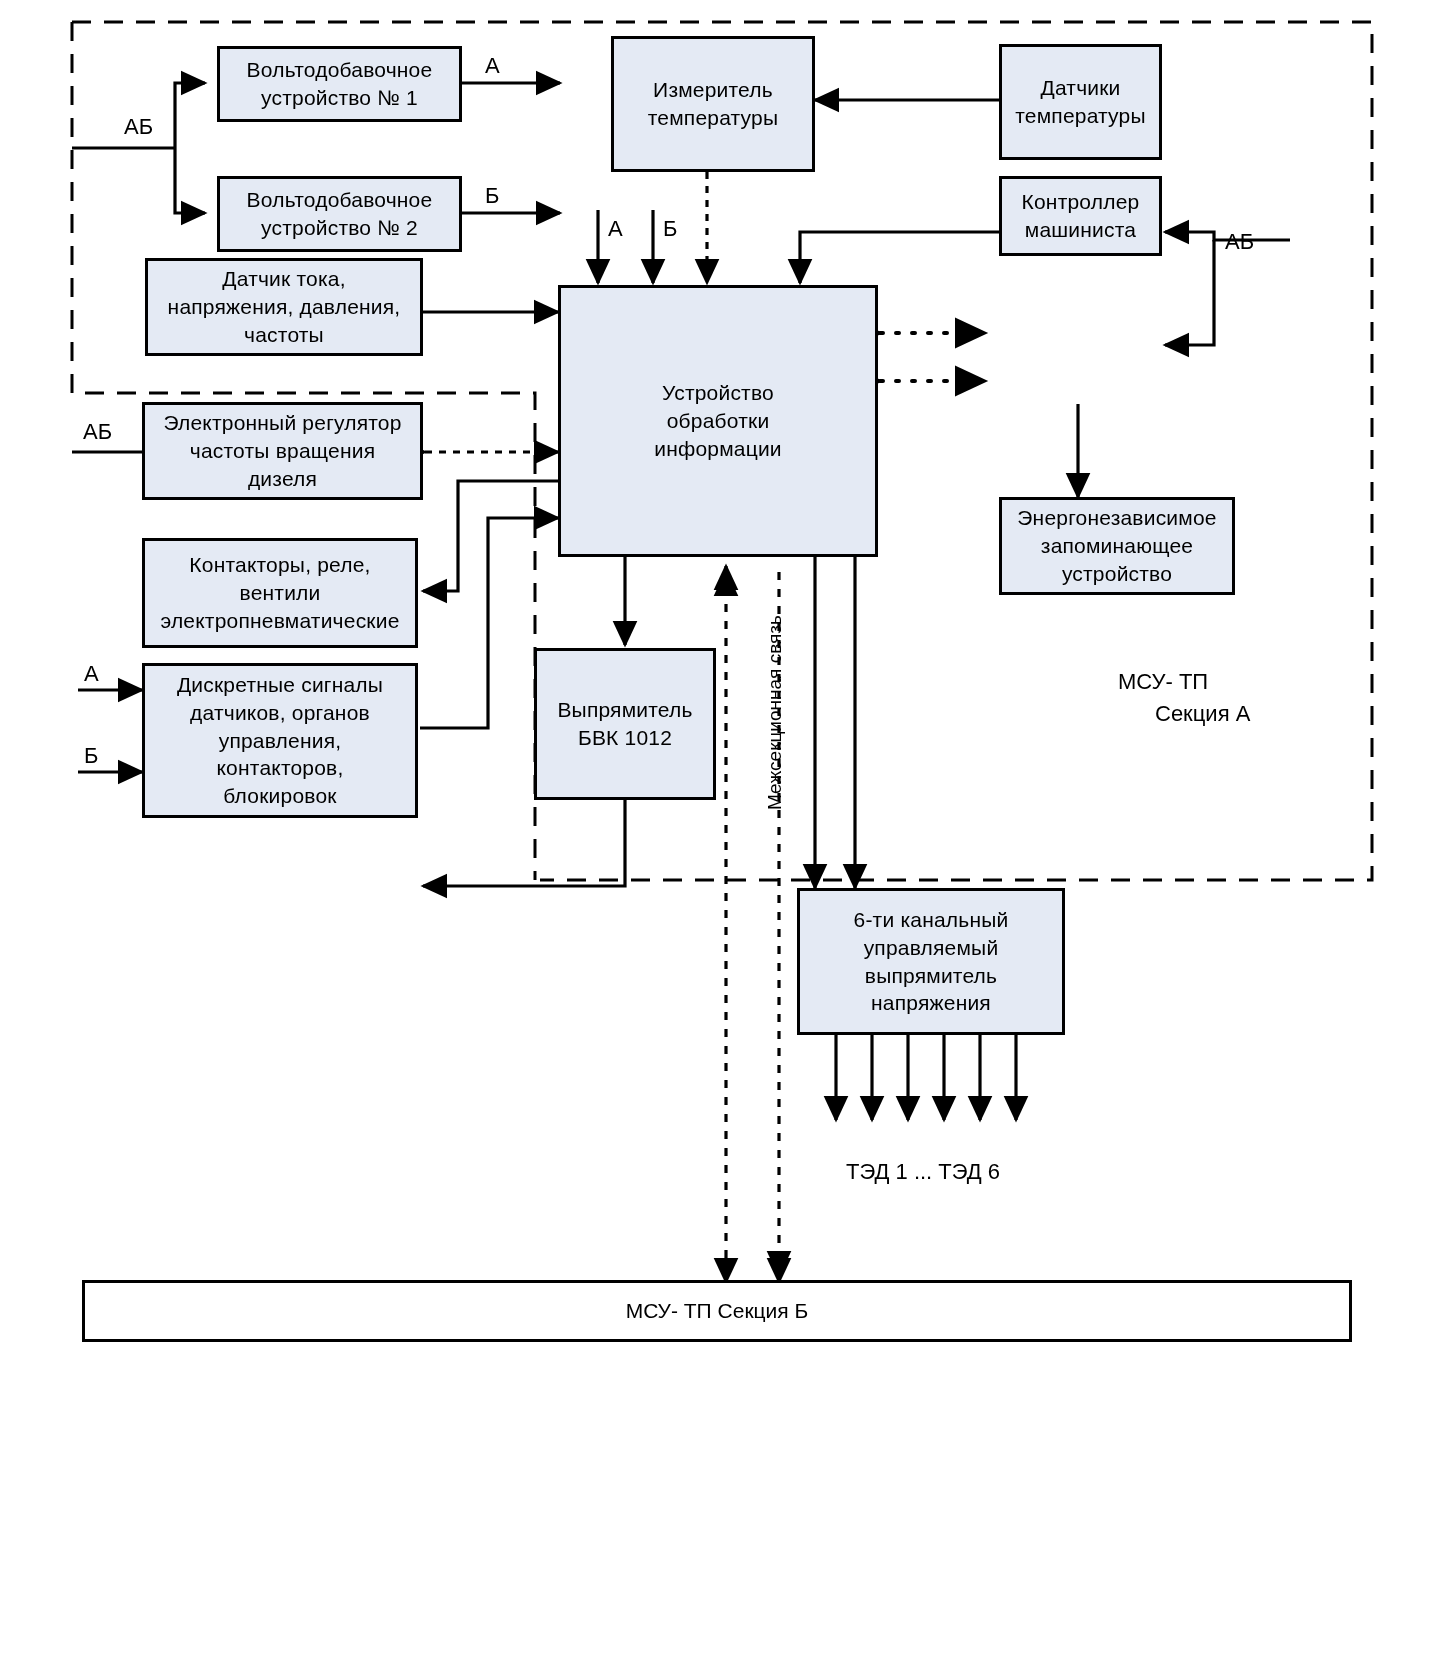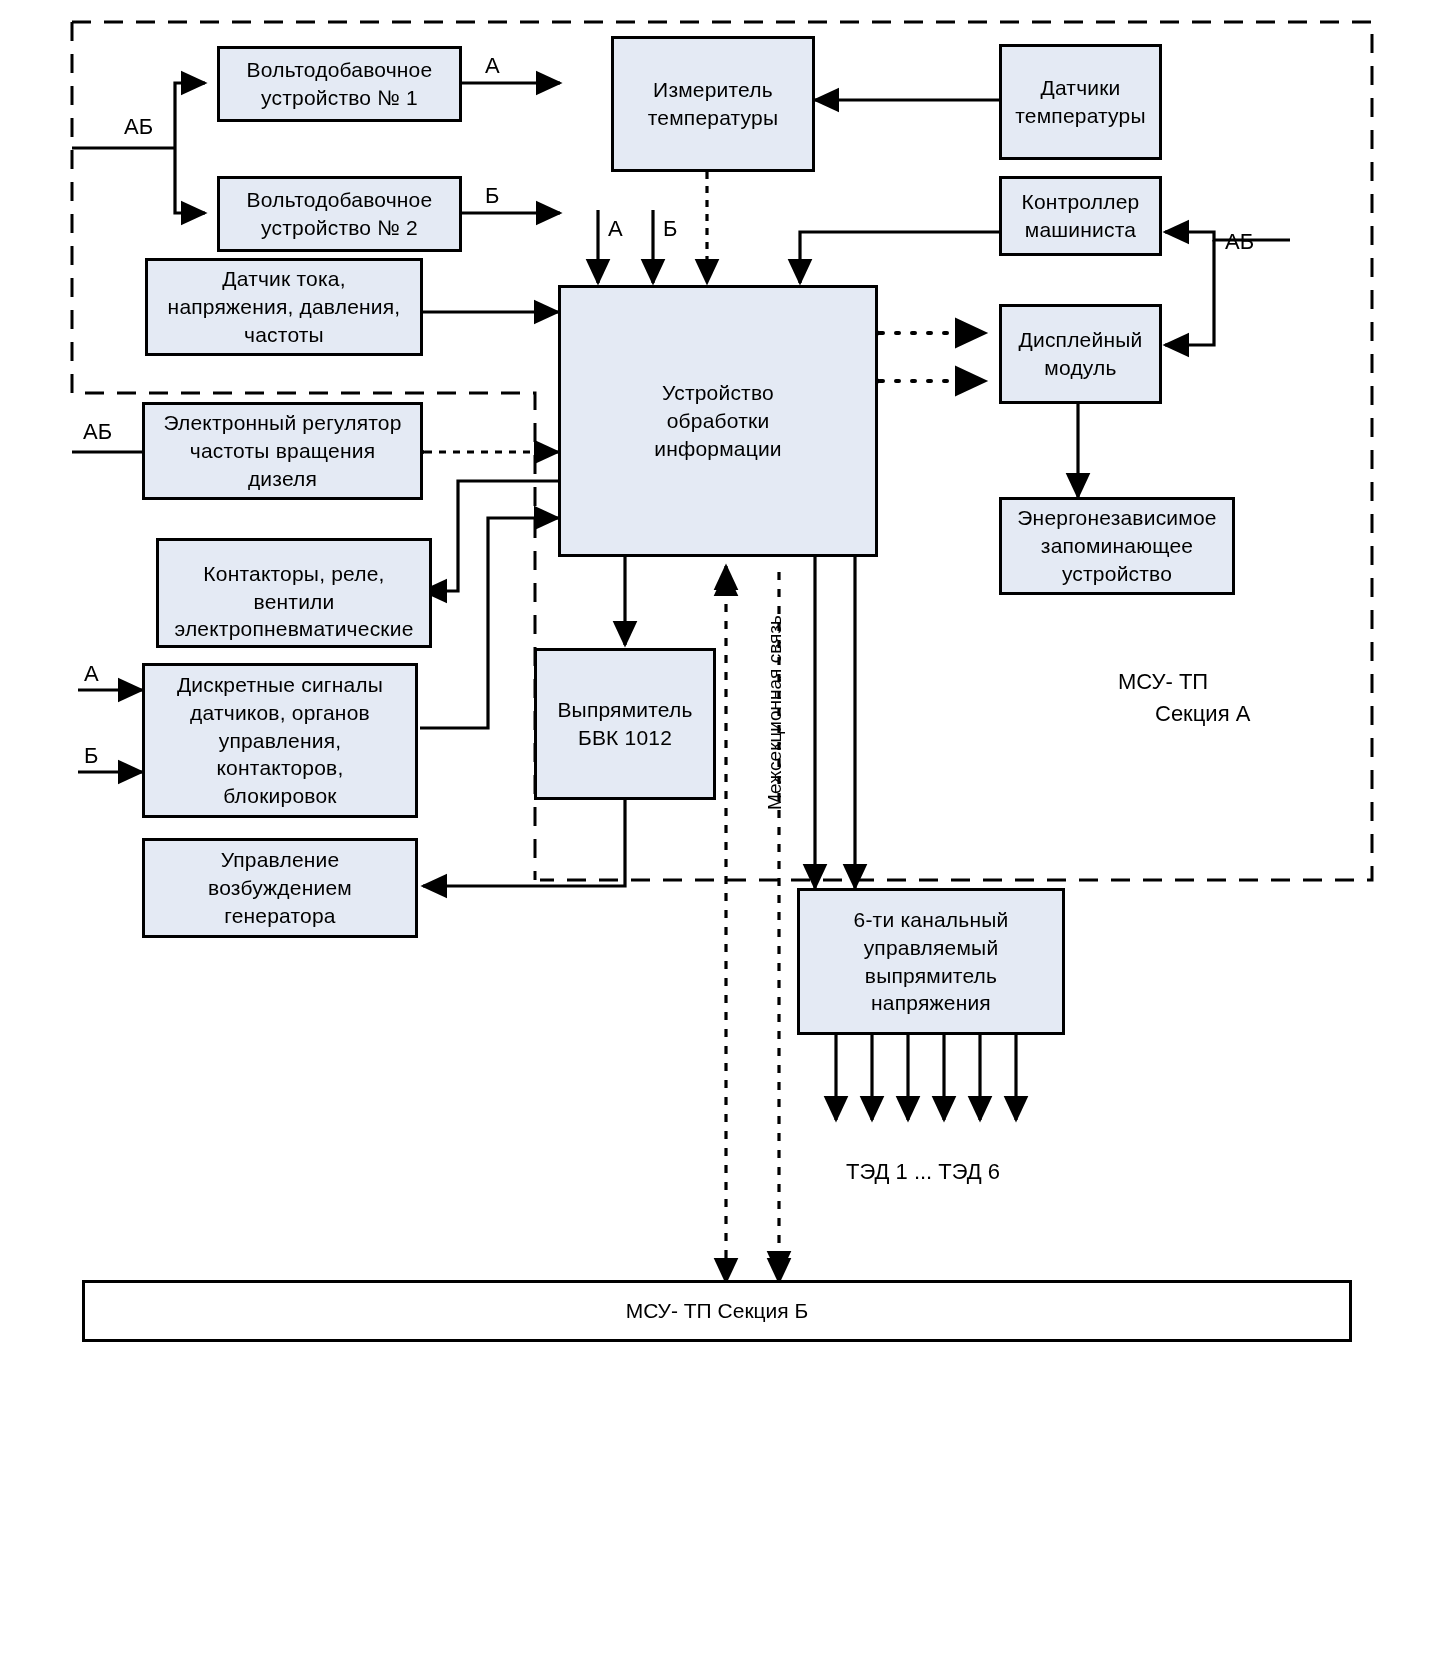--- a/index.html
+++ b/index.html
@@ -152,47 +152,41 @@
   </div>
 
   <div class="box" style="left:999px;top:44px;width:163px;height:116px;">
     <span class="multi">Датчики<br>температуры</span>
   </div>
 
   <div class="box" style="left:999px;top:176px;width:163px;height:80px;">
     <span class="multi">Контроллер<br>машиниста</span>
   </div>
 
-  <div class="box" style="left:999px;top:304px;width:163px;height:100px;">
-    <span class="multi">Дисплейный<br>модуль</span>
-  </div>
 
   <div class="box" style="left:999px;top:497px;width:236px;height:98px;">
     <span class="multi">Энергонезависимое<br>запоминающее<br>устройство</span>
   </div>
 
   <div class="box" style="left:145px;top:258px;width:278px;height:98px;">
     <span class="multi">Датчик  тока,<br>напряжения,  давления,<br>частоты</span>
   </div>
 
   <div class="box" style="left:142px;top:402px;width:281px;height:98px;">
     <span class="multi">Электронный  регулятор<br>частоты вращения<br>дизеля</span>
   </div>
 
-  <div class="box" style="left:156px;top:538px;width:276px;height:110px;align-items:flex-end;">
+  <div class="box" style="left:142px;top:538px;width:276px;height:110px;">
     <span class="multi">Контакторы,  реле,<br>вентили<br>электропневматические</span>
   </div>
 
   <div class="box" style="left:142px;top:663px;width:276px;height:155px;">
     <span class="multi">Дискретные  сигналы<br>датчиков,  органов<br>управления,<br>контакторов,<br>блокировок</span>
   </div>
 
-  <div class="box" style="left:142px;top:838px;width:276px;height:100px;">
-    <span class="multi">Управление<br>возбуждением<br>генератора</span>
-  </div>
 
   <div class="box" style="left:558px;top:285px;width:320px;height:272px;">
     <span class="multi">Устройство<br>обработки<br>информации</span>
   </div>
 
   <div class="box" style="left:534px;top:648px;width:182px;height:152px;">
     <span class="multi">Выпрямитель<br>БВК 1012</span>
   </div>
 
   <div class="box" style="left:797px;top:888px;width:268px;height:147px;">

